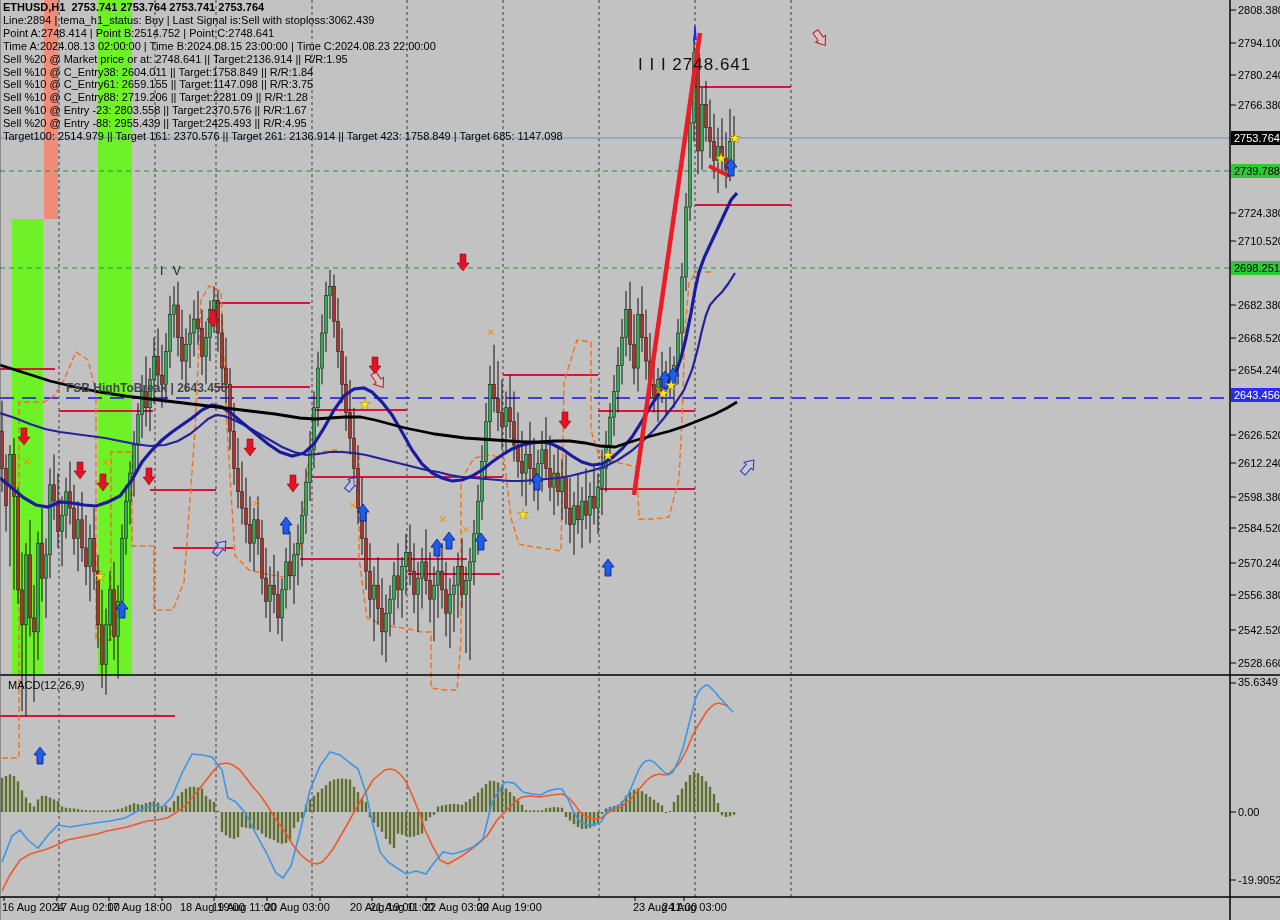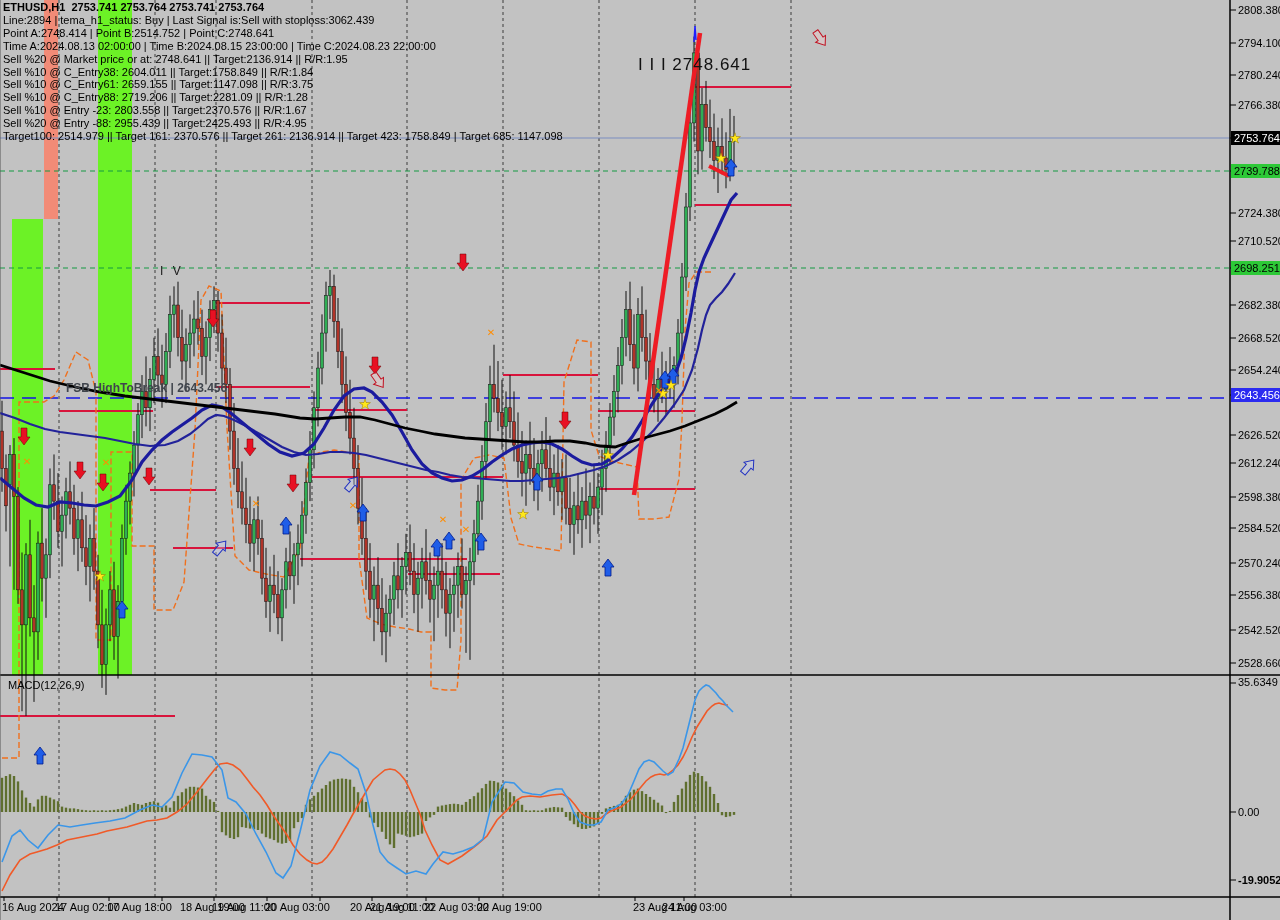--- a/index.html
+++ b/index.html
@@ -761,21 +761,21 @@
       <div class="axis-label" style="top: 624px;">2542.520</div>
       <div class="axis-label" style="top: 657px;">2528.660</div>
       <div class="axis-box" style="top: 131px; background: rgb(0, 0, 0); color: rgb(255, 255, 255);">2753.764</div>
       <div class="axis-box" style="top: 164px; background: rgb(45, 201, 55); color: rgb(0, 0, 0);">2739.788</div>
       <div class="axis-box" style="top: 261px; background: rgb(45, 201, 55); color: rgb(0, 0, 0);">2698.251</div>
       <div class="axis-box" style="top: 388px; background: rgb(43, 43, 240); color: rgb(255, 255, 255);">2643.456</div>
     </div>
   <div id="macd-axis">
       <div class="axis-label" style="top: 676px; text-align: center;">35.6349</div>
       <div class="axis-label" style="top: 806px;">0.00</div>
-      <div class="axis-label" style="top: 874px; font-weight: bold;">-19.9052</div>
+      <div class="axis-label" style="top: 874px;">-19.9052</div>
     </div>
   <div id="time-axis">
       <div class="time-label" style="left: 2px;">16 Aug 2024</div>
       <div class="time-label" style="left: 55px; text-align: right;">17 Aug 02:00</div>
       <div class="time-label" style="left: 107px;">17 Aug 18:00</div>
       <div class="time-label" style="left: 160px; padding-left: 20px;">18 Aug 19:00</div>
       <div class="time-label" style="left: 212px;">19 Aug 11:00</div>
       <div class="time-label" style="left: 265px;">20 Aug 03:00</div>
       <div class="time-label" style="left: 318px; padding-left: 32px;">20 Aug 19:00</div>
       <div class="time-label" style="left: 370px;">21 Aug 11:00</div>

